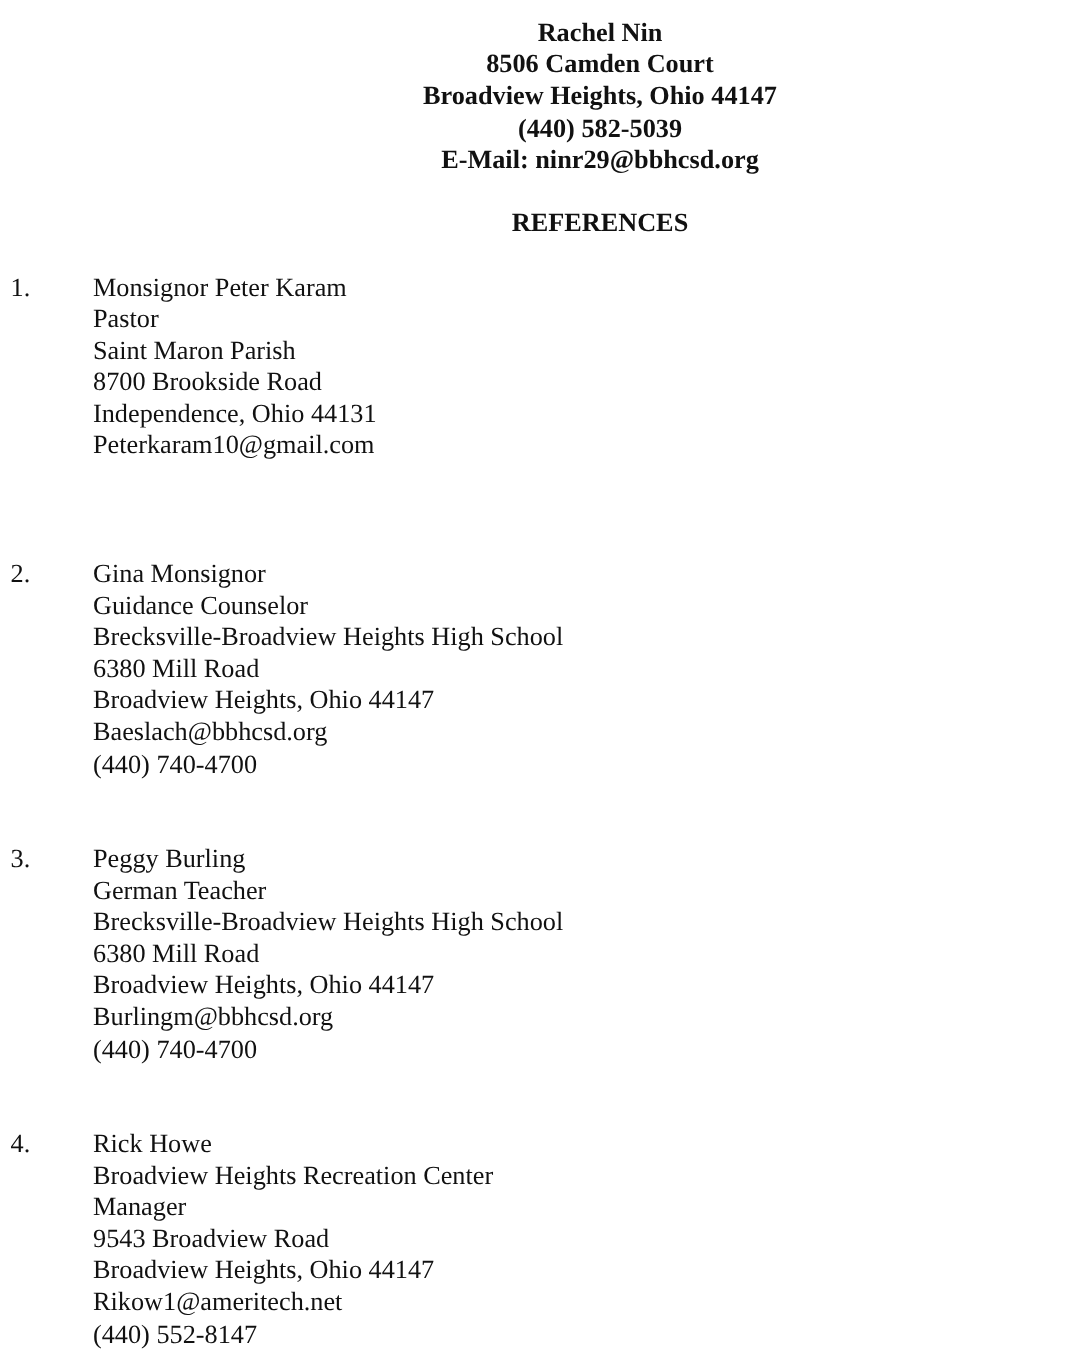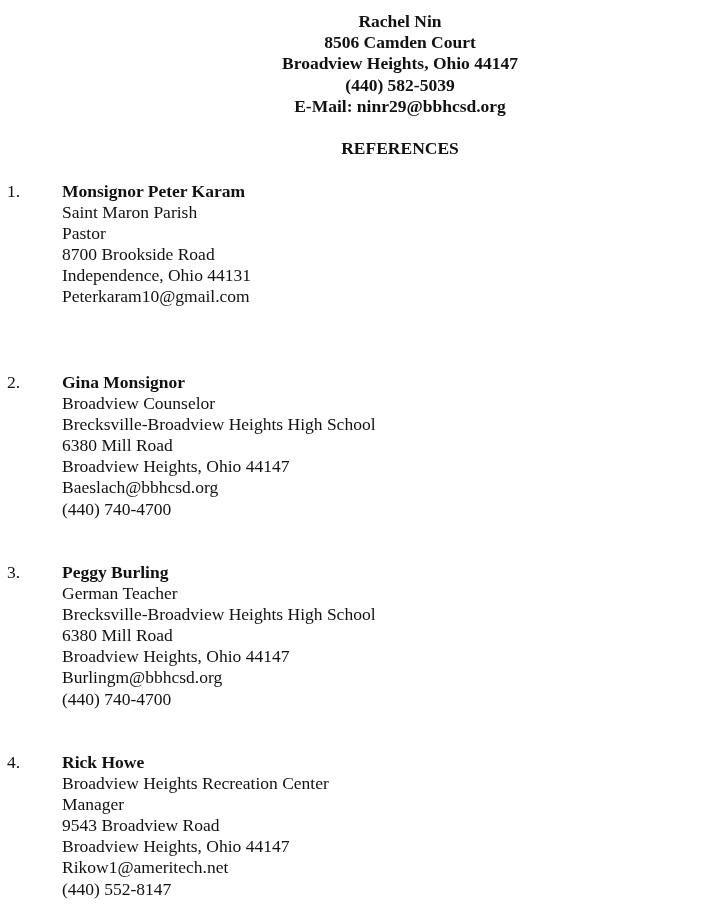--- a/index.html
+++ b/index.html
@@ -16,52 +16,52 @@
     .title {
       position: absolute; left: 0; top: 138px; width: 800px;
       text-align: center; font-weight: bold; font-size: 17.5px; line-height: 21px;
     }
     .ref {
       position: absolute; left: 0; width: 717px;
       font-size: 17.5px; line-height: 21.1px;
     }
     .ref .num { position: absolute; left: 7px; top: 0; }
     .ref .body { position: absolute; left: 62px; top: 0; white-space: nowrap; }
-    .ref .name { font-weight: bold; }
+    .ref .name { font-weight: normal; }
   </style>
 </head>
 <body>
 
 <div class="header">
   <div>Rachel Nin</div>
   <div>8506 Camden Court</div>
   <div>Broadview Heights, Ohio 44147</div>
   <div>(440) 582-5039</div>
   <div>E-Mail: ninr29@bbhcsd.org</div>
 </div>
 
 <div class="title">REFERENCES</div>
 
 <div class="ref" style="top:181px;">
   <div class="num">1.</div>
   <div class="body">
     <div class="name">Monsignor Peter Karam</div>
+    <div>Pastor</div>
     <div>Saint Maron Parish</div>
-    <div>Pastor</div>
     <div>8700 Brookside Road</div>
     <div>Independence, Ohio 44131</div>
     <div>Peterkaram10@gmail.com</div>
   </div>
 </div>
 
 <div class="ref" style="top:372px;">
   <div class="num">2.</div>
   <div class="body">
     <div class="name">Gina Monsignor</div>
-    <div>Broadview Counselor</div>
+    <div>Guidance Counselor</div>
     <div>Brecksville-Broadview Heights High School</div>
     <div>6380 Mill Road</div>
     <div>Broadview Heights, Ohio 44147</div>
     <div>Baeslach@bbhcsd.org</div>
     <div>(440) 740-4700</div>
   </div>
 </div>
 
 <div class="ref" style="top:562px;">
   <div class="num">3.</div>

